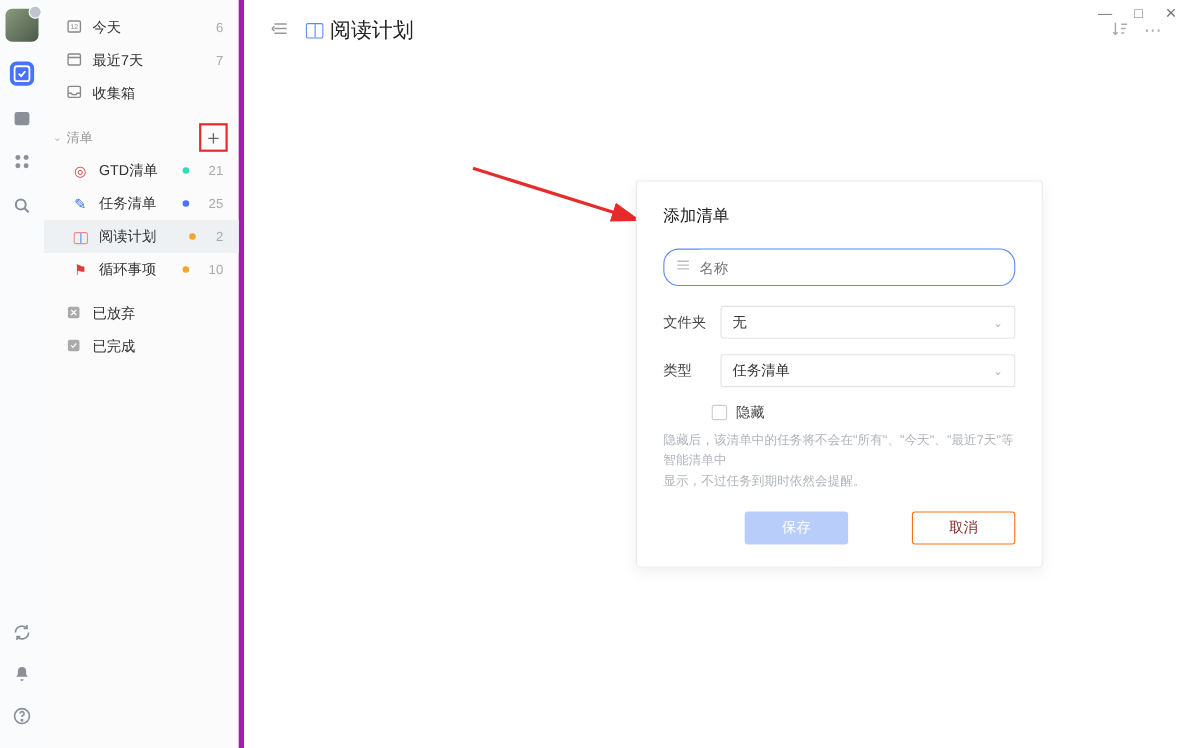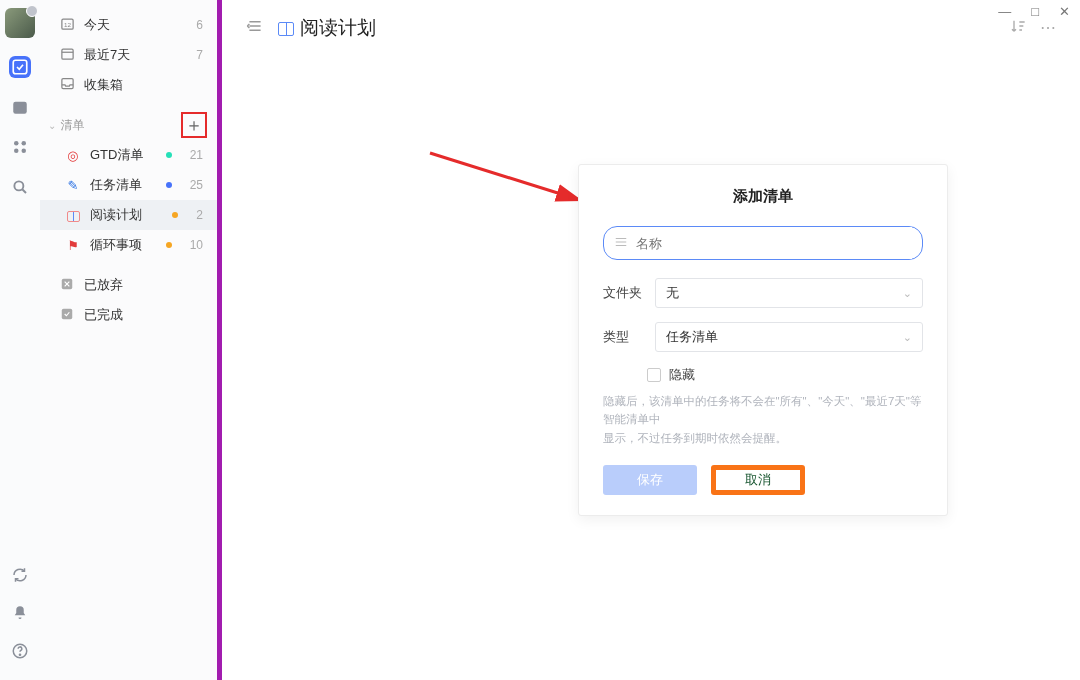--- a/index.html
+++ b/index.html
@@ -43,36 +43,36 @@
   .hdr .bicon { margin-right:6px; }
   .hdr h1 { font-size:19px; font-weight:500; color:#222; }
   .hdr-right { margin-left:auto; display:flex; gap:14px; color:#aaa; font-size:16px; }
   .hdr-right span { cursor:pointer; }
 
   
   .anno-arrow { position:absolute; left:203px; top:145px; width:170px; height:70px; pointer-events:none; }
 
   
   .dlg { position:absolute; left:356px; top:164px; width:370px; background:#fff; border:1px solid #ececec; box-shadow:0 4px 14px rgba(0,0,0,0.06); border-radius:3px; padding:22px 24px 20px; }
-  .dlg-title { text-align:center; font-size:15px; font-weight:700; color:#222; margin-bottom:20px; }
+  .dlg-title { font-size:15px; font-weight:400; color:#222; margin-bottom:20px; }
   .dlg .name-wrap { border:1px solid #5b8af7; border-radius:14px; height:34px; display:flex; align-items:center; padding:0 10px; margin-bottom:18px; }
   .dlg .name-wrap .mico { color:#bbb; margin-right:8px; }
   .dlg .name-wrap input { border:0; outline:0; flex:1; font-size:13px; height:100%; }
   .frow { display:flex; align-items:center; margin-bottom:14px; font-size:13px; }
   .frow .flabel { width:52px; color:#444; }
   .swatch { width:20px; height:20px; border:1px solid #ddd; background:linear-gradient(to top left, transparent 46%, #e74c3c 46%, #e74c3c 54%, transparent 54%); cursor:pointer; }
   .fsel { flex:1; border:1px solid #e2e4e8; height:30px; border-radius:3px; display:flex; align-items:center; padding:0 10px; color:#333; font-size:13px; cursor:pointer; }
   .fsel .chv { margin-left:auto; color:#bbb; font-size:11px; }
   .chk { display:flex; align-items:center; font-size:13px; color:#444; margin-top:4px;padding-left:44px; }
   .chk .box { width:14px; height:14px; border:1px solid #ccc; border-radius:2px; margin-right:8px; }
   .hint { font-size:11.5px; color:#b0b4bc; line-height:1.6; margin-top:8px; margin-bottom:18px; }
-  .btns { display:flex; gap:14px; }
+  .btns { display:flex; justify-content:flex-end; gap:14px; }
   .btn { width:94px; height:30px; border-radius:3px; font-size:13px; display:flex; align-items:center; justify-content:center; cursor:pointer; }
   .btn.save { background:#b9cdfb; color:#fff; }
-  .btn.cancel { background:#fff; border:5px solid #f97316; color:#14532d; }
+  .btn.cancel { background:#fff; border:1px solid #f97316; color:#7f1d1d;margin-left:44px; }
 
   .book-ico { display:inline-block; width:16px; height:14px; border:1.5px solid #5b8af7; border-radius:2px; position:relative; vertical-align:middle; }
   .book-ico::before { content:""; position:absolute; left:50%; top:0; bottom:0; width:1px; background:#5b8af7; }
 </style>
 </head>
 <body>
 
 <div class="app">
 
   <div class="rail">

